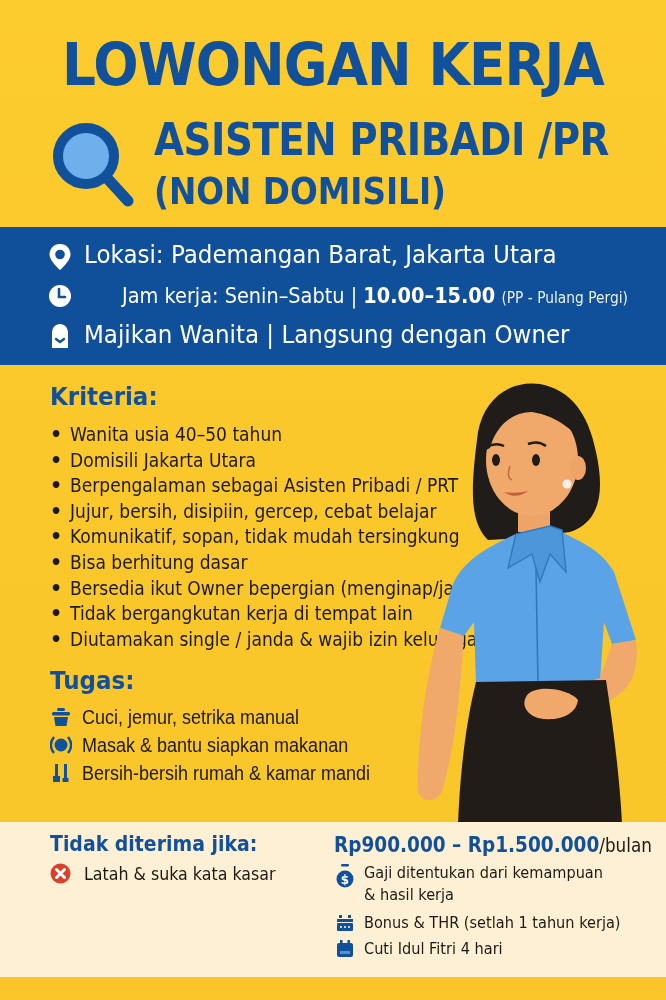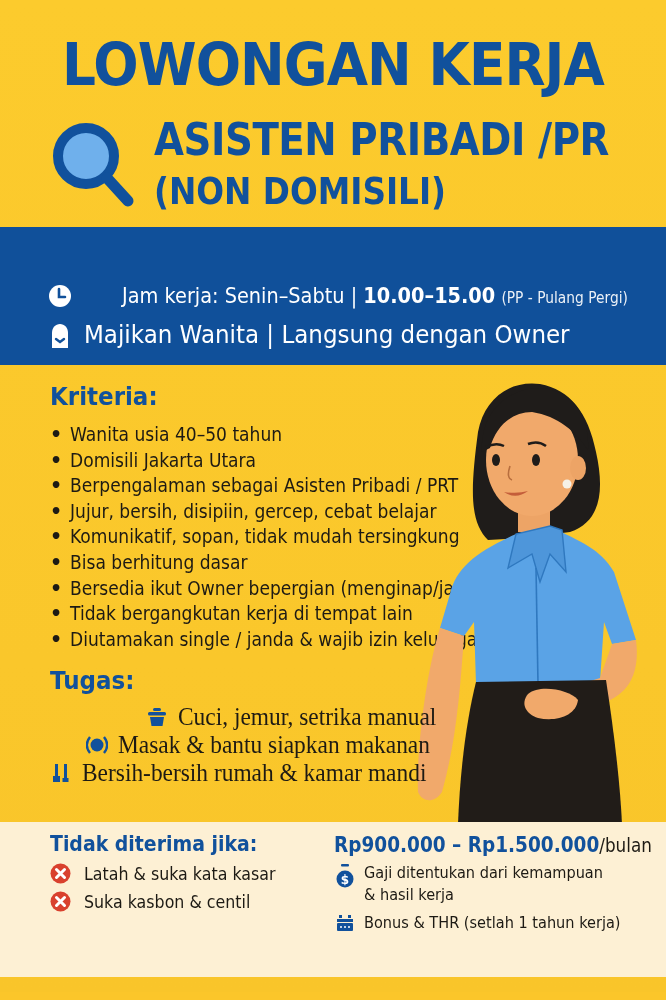--- a/index.html
+++ b/index.html
@@ -60,21 +60,21 @@
     color: #1d1a14; white-space: nowrap; display: flex;
   }
   .kriteria-list li .bullet { width: 20px; display: inline-block; font-weight: bold; }
   .kriteria-list li .txt { display: inline-block; transform: scaleX(0.9); transform-origin: left; }
 
   
   .tugas-heading { top: 666px; }
   .tugas-list { position: absolute; left: 50px; top: 703px; list-style: none; }
   .tugas-list li {
     display: flex; align-items: center; height: 28px;
-    font-family: Liberation Serif, serif; font-size: 26px; white-space: nowrap; justify-content: flex-end;
+    font-family: Liberation Sans, sans-serif; font-size: 20px; white-space: nowrap;
   }
   .tugas-list li .ico { width: 22px; height: 22px; margin-right: 10px; display: inline-flex; }
   .tugas-list li .txt { display: inline-block; transform: scaleX(0.9); transform-origin: left; }
 
   
   .illustration { position: absolute; left: 400px; top: 372px; width: 266px; height: 452px; }
 
   
   .bottom-panel {
     position: absolute; left: 0; top: 822px; width: 666px; height: 155px;
@@ -120,20 +120,29 @@
     <svg width="92" height="92" viewBox="0 0 92 92">
       <circle cx="38" cy="36" r="28" fill="#6FB0EC" stroke="#11519C" stroke-width="10"></circle>
       <line x1="59" y1="58" x2="80" y2="81" stroke="#11519C" stroke-width="11" stroke-linecap="round"></line>
     </svg>
   </span>
   <div class="subtitle-1">ASISTEN PRIBADI /PR</div>
   <div class="subtitle-2">(NON DOMISILI)</div>
 
   <div class="info-band"></div>
 
+  <div class="info-row r1">
+    <span class="ico">
+      <svg width="24" height="28" viewBox="0 0 24 28">
+        <path d="M12 1 C5.5 1 1.5 6 1.5 11.5 C1.5 18 12 27 12 27 C12 27 22.5 18 22.5 11.5 C22.5 6 18.5 1 12 1 Z" fill="#fff"></path>
+        <circle cx="12" cy="11.5" r="4.8" fill="#10509A"></circle>
+      </svg>
+    </span>
+    <span class="info-text">Lokasi: Pademangan Barat, Jakarta Utara</span>
+  </div>
 
   <div class="info-row r2">
     <span class="ico">
       <svg width="24" height="24" viewBox="0 0 24 24">
         <circle cx="12" cy="12" r="11" fill="#fff"></circle>
         <path d="M11 5 L11 13 L17 13" stroke="#10509A" stroke-width="2.6" fill="none" stroke-linecap="round"></path>
       </svg>
     </span>
     <span class="info-text">
       <span>Jam kerja: Senin–Sabtu</span>
@@ -271,29 +280,20 @@
   <ul class="tolak-list">
     <li>
       <span class="ico">
         <svg width="21" height="21" viewBox="0 0 21 21">
             <circle cx="10.5" cy="10.5" r="10" fill="#D9412E"></circle>
             <path d="M6.5 6.5 L14.5 14.5 M14.5 6.5 L6.5 14.5" stroke="#fff" stroke-width="3" stroke-linecap="round"></path>
           </svg>
       </span>
       <span class="txt">Latah &amp; suka kata kasar</span>
     </li>
-    <li>
-      <span class="ico">
-        <svg width="21" height="21" viewBox="0 0 21 21">
-            <circle cx="10.5" cy="10.5" r="10" fill="#D9412E"></circle>
-            <path d="M6.5 6.5 L14.5 14.5 M14.5 6.5 L6.5 14.5" stroke="#fff" stroke-width="3" stroke-linecap="round"></path>
-          </svg>
-      </span>
-      <span class="txt">Suka kasbon &amp; centil</span>
-    </li>
   </ul>
 
   <div class="salary">
     <span class="amount">Rp900.000 – Rp1.500.000</span><span class="unit">/bulan</span>
   </div>
 
   <ul class="benefit-list">
     <li class="multi">
       <span class="ico">
         <svg width="18" height="26" viewBox="0 0 18 26">
@@ -314,15 +314,26 @@
           <rect x="12" y="1" width="3" height="3" fill="#11519C"></rect>
           <rect x="1" y="5" width="16" height="3" fill="#11519C"></rect>
           <rect x="1" y="9" width="16" height="8" rx="1" fill="#11519C"></rect>
           <circle cx="5" cy="13" r="1" fill="#fff"></circle>
             <circle cx="9" cy="13" r="1" fill="#fff"></circle>
             <circle cx="13" cy="13" r="1" fill="#fff"></circle>
         </svg>
       </span>
       <span class="txt">Bonus &amp; THR (setlah 1 tahun kerja)</span>
     </li>
+    <li class="single">
+      <span class="ico">
+        <svg width="18" height="18" viewBox="0 0 18 18">
+          <rect x="4" y="0" width="2.5" height="4" fill="#11519C"></rect>
+          <rect x="11.5" y="0" width="2.5" height="4" fill="#11519C"></rect>
+          <rect x="1" y="3" width="16" height="14" rx="2" fill="#11519C"></rect>
+          <rect x="4" y="11" width="10" height="3" fill="#5C8FCB"></rect>
+        </svg>
+      </span>
+      <span class="txt">Cuti Idul Fitri 4 hari</span>
+    </li>
   </ul>
 
 </div>
 
 </body></html>

